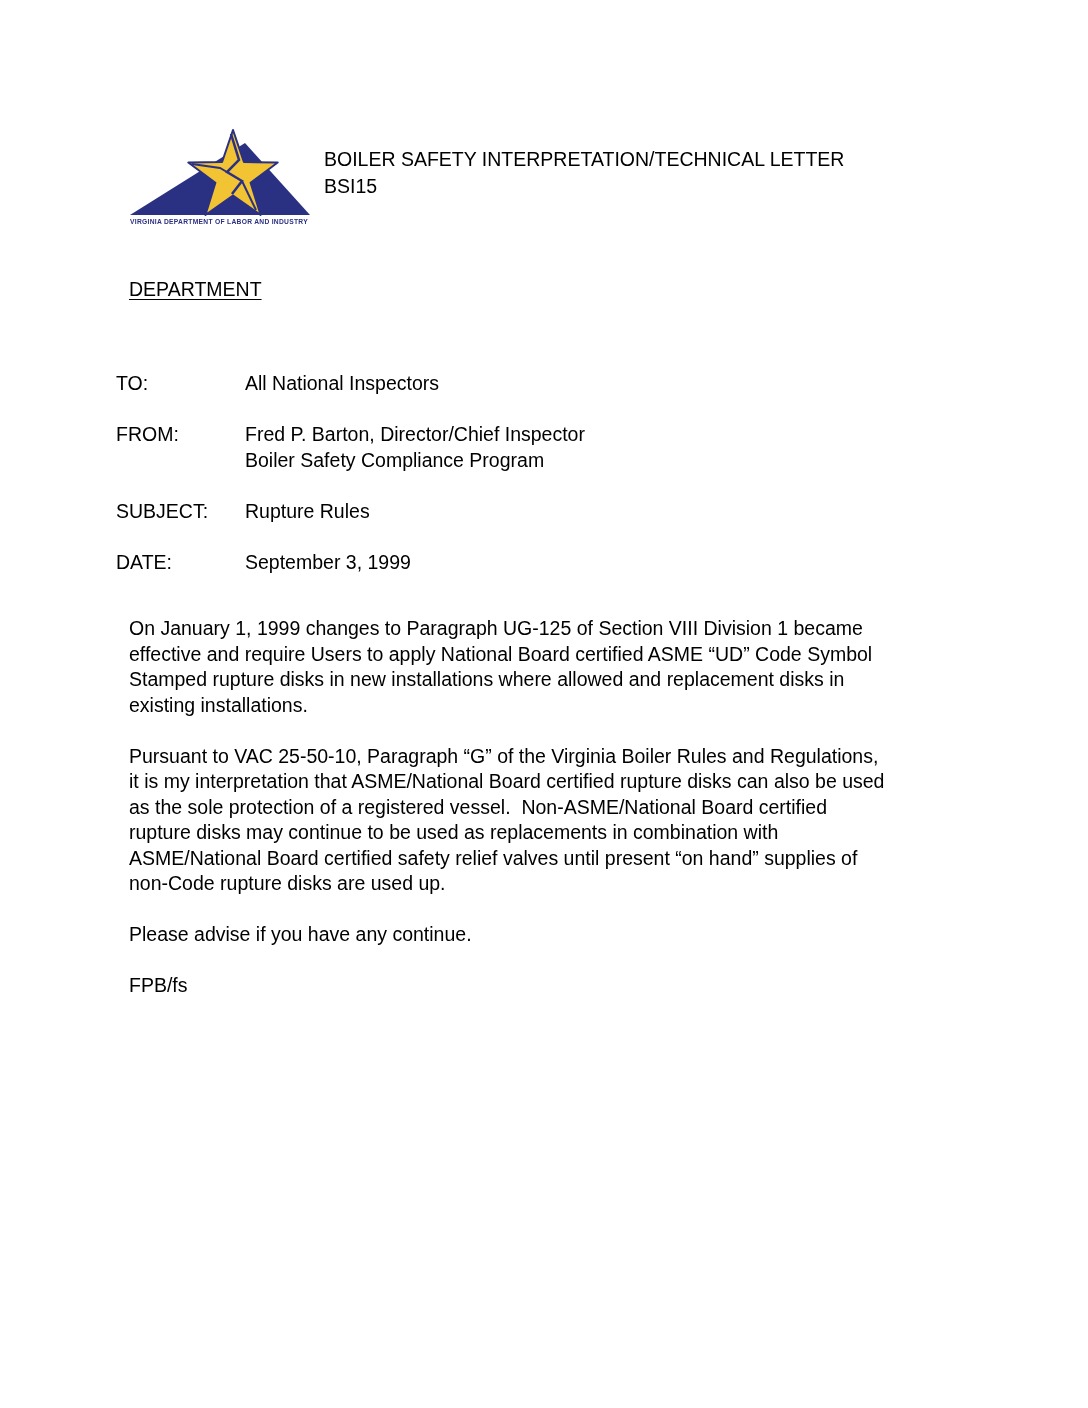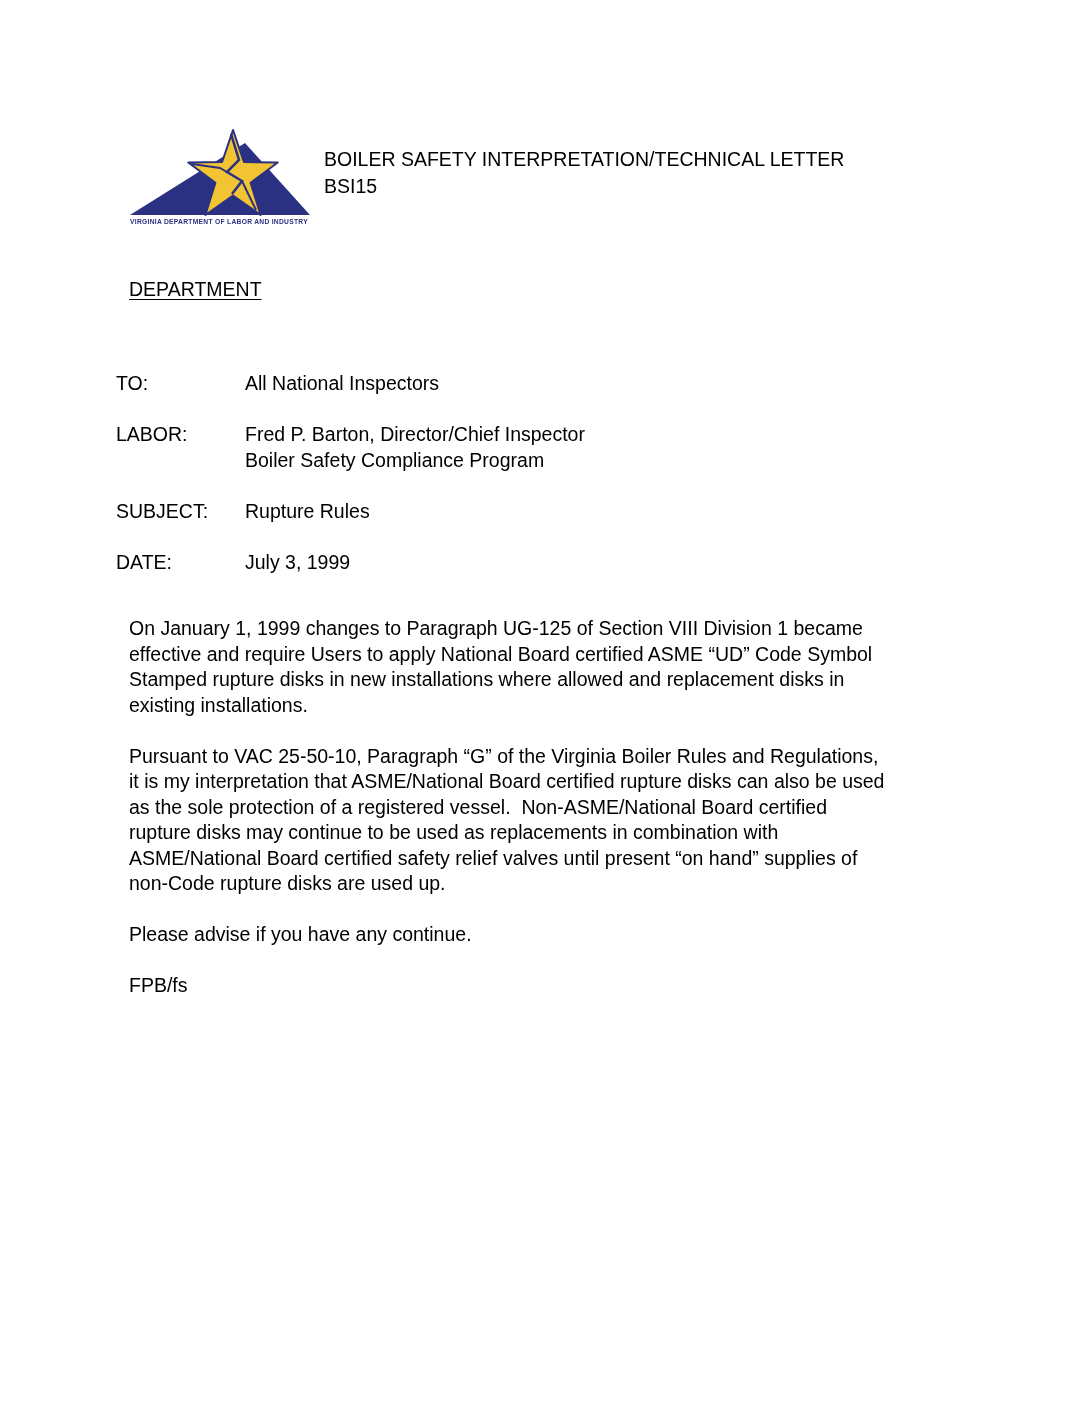--- a/index.html
+++ b/index.html
@@ -111,31 +111,31 @@
   </div>
 
   <div class="memo-heading">DEPARTMENT</div>
 
   <div class="meta-fields">
     <div class="meta-row">
       <div class="meta-label">TO:</div>
       <div class="meta-value">All National Inspectors</div>
     </div>
     <div class="meta-row">
-      <div class="meta-label">LABOR:</div>
+      <div class="meta-label">FROM:</div>
       <div class="meta-value">Fred P. Barton, Director/Chief Inspector
 Boiler Safety Compliance Program</div>
     </div>
     <div class="meta-row">
       <div class="meta-label">SUBJECT:</div>
       <div class="meta-value">Rupture Rules</div>
     </div>
     <div class="meta-row">
       <div class="meta-label">DATE:</div>
-      <div class="meta-value">July 3, 1999</div>
+      <div class="meta-value">September 3, 1999</div>
     </div>
   </div>
 
   <div class="memo-body">
     <p class="para">On January 1, 1999 changes to Paragraph UG-125 of Section VIII Division 1 became
 effective and require Users to apply National Board certified ASME “UD” Code Symbol
 Stamped rupture disks in new installations where allowed and replacement disks in
 existing installations.</p>
     <p class="para">Pursuant to VAC 25-50-10, Paragraph “G” of the Virginia Boiler Rules and Regulations,
 it is my interpretation that ASME/National Board certified rupture disks can also be used

